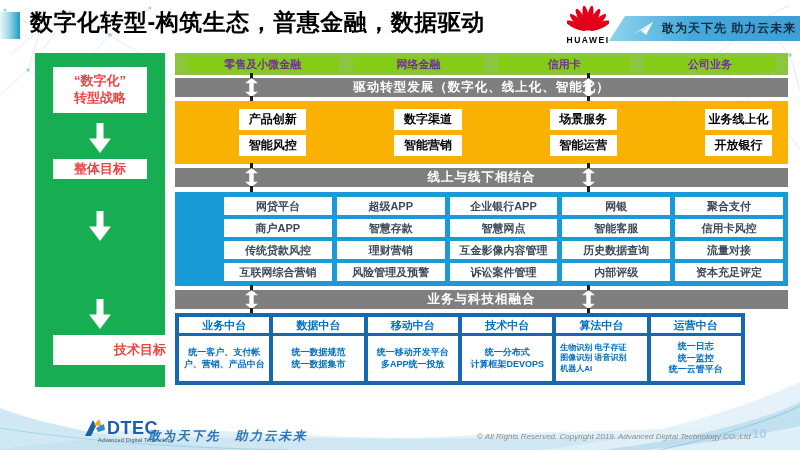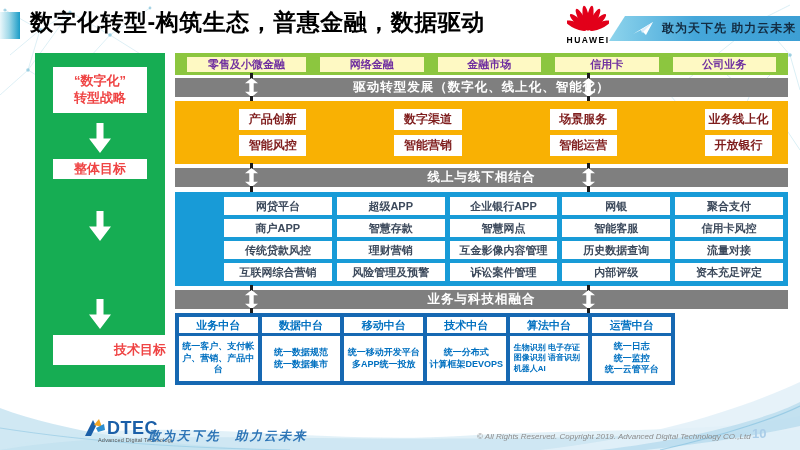--- a/index.html
+++ b/index.html
@@ -24,48 +24,48 @@
   .sidebar{left:35px;top:53px;width:130px;height:334px;background:#16AD53;}
   .sb-box{position:absolute;left:18px;width:94px;background:#fff;color:#ef4444;font-weight:bold;
     font-size:13px;text-align:center;display:flex;align-items:center;justify-content:center;
     white-space:pre-line;line-height:1.3;}
   .sb-arrow{position:absolute;left:54px;width:22px;height:30px;background:#fff;
     clip-path:polygon(34% 0,66% 0,66% 52%,100% 52%,50% 100%,0 52%,34% 52%);}
 
   
   .band-green{left:175px;top:53px;width:613px;height:22px;background:#8CC63F;box-sizing:border-box;
     display:flex;align-items:center;gap:14px;padding:0 12px;}
-  .band-green .cell{flex:1;background:#fef9c3;color:#7030A0;font-size:11px;font-weight:bold;
+  .band-green .cell{flex:1;background:#84cc16;color:#7030A0;font-size:11px;font-weight:bold;
     text-align:center;height:15px;line-height:15px;white-space:nowrap;overflow:hidden;}
 
   
   .gbar{left:175px;width:613px;height:19px;background:#7f7f7f;color:#fff;font-weight:bold;
     font-size:12.5px;display:flex;align-items:center;justify-content:center;letter-spacing:1px;}
   .arrow-wrap{position:absolute;top:-5px;width:13px;height:29px;}
   .arrow-wrap .stem{position:absolute;left:5px;width:3px;height:6px;background:#1c1c1c;}
   .arrow-wrap .stem.t{top:0;} .arrow-wrap .stem.b{bottom:0;}
   .arrow-wrap .ud{position:absolute;top:5px;left:0;width:13px;height:19px;background:#fff;
     clip-path:polygon(50% 0,100% 27%,67% 27%,67% 73%,100% 73%,50% 100%,0 73%,33% 73%,33% 27%,0 27%);}
 
   
   .yellow{left:175px;top:101px;width:613px;height:63px;background:#F9B103;box-sizing:border-box;
     padding:8px 16px;display:flex;flex-direction:column;justify-content:space-between;}
   .yrow{display:flex;gap:40px;}
   .yrow .cell{flex:1;background:#fff;height:21px;line-height:21px;text-align:center;
-    color:#7f1d1d;font-weight:bold;font-size:12px;white-space:nowrap;margin-left:48px;}
+    color:#000000;font-weight:bold;font-size:12px;white-space:nowrap;margin-left:48px;}
 
   
   .bluegrid{left:175px;top:192px;width:613px;height:94px;background:#189BD7;box-sizing:border-box;
     padding:5px;display:flex;flex-direction:column;gap:4px;}
   .brow{display:flex;gap:5px;flex:1;padding-left:44px;}
   .brow .cell{flex:1;background:#fff;color:#3d4a5c;font-weight:bold;font-size:11px;
     display:flex;align-items:center;justify-content:center;white-space:nowrap;overflow:hidden;}
 
   
-  .platforms{left:175px;top:313px;width:500px;height:72px;background:#1668B2;box-sizing:border-box;
+  .platforms{left:175px;top:313px;width:570px;height:72px;background:#1668B2;box-sizing:border-box;
     padding:4px;display:flex;gap:4px;}
   .pcol{flex:1;display:flex;flex-direction:column;gap:3px;min-width:0;}
   .phead{background:#fff;color:#0070C0;font-weight:bold;font-size:11px;text-align:center;
     height:16px;line-height:16px;white-space:nowrap;overflow:hidden;}
   .pdetail{background:#fff;color:#0070C0;font-weight:bold;font-size:9px;flex:1;
     display:flex;align-items:center;justify-content:center;text-align:center;
     white-space:pre-line;line-height:1.3;padding:1px 2px;overflow:hidden;}
   .pdetail.small{font-size:8px;text-align:left;justify-content:flex-start;padding-left:4px;}
 
   
@@ -160,21 +160,20 @@
     <div class="sb-arrow" style="top:70px;"></div>
     <div class="sb-box" style="top:106px;height:20px;">整体目标</div>
     <div class="sb-arrow" style="top:158px;"></div>
     <div class="sb-arrow" style="top:246px;"></div>
     <div class="sb-box" style="top:282px;height:30px;padding-left:40px;">技术目标</div>
   </div>
 
   <div class="z band-green">
     <div class="cell" style="flex:1.15;">零售及小微金融</div>
     <div class="cell">网络金融</div>
-    <div class="cell">金融市场</div>
     <div class="cell">信用卡</div>
     <div class="cell">公司业务</div>
   </div>
 
   <div class="z gbar" style="top:78px;">
     <div class="arrow-wrap" style="left:70px;">
       <div class="stem t"></div>
         <div class="ud"></div>
         <div class="stem b"></div>
     </div>

